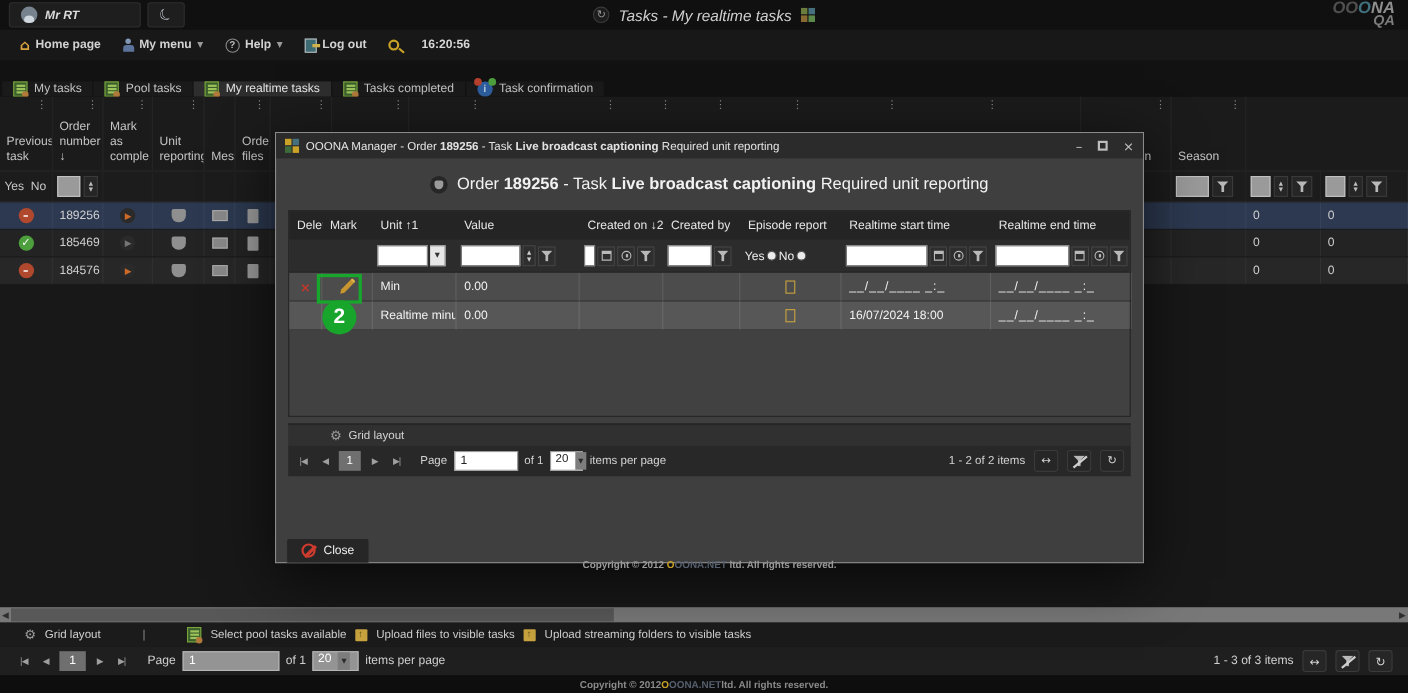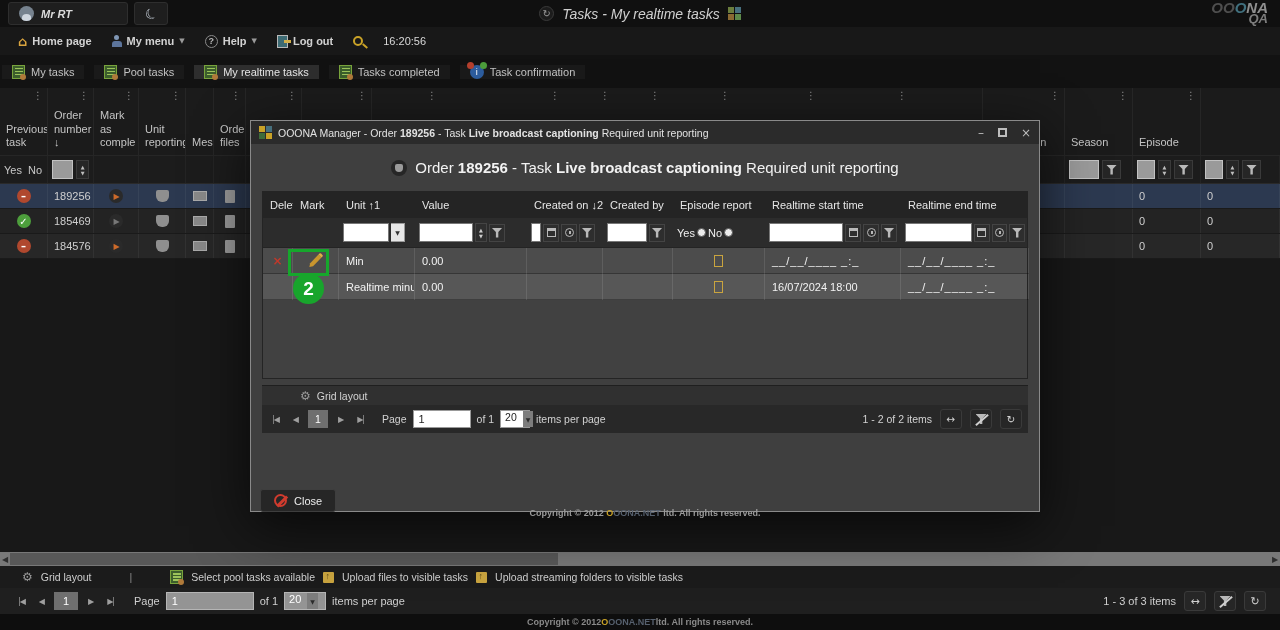--- a/index.html
+++ b/index.html
@@ -32,24 +32,24 @@
   .mitem .caret{ font-size:7px; color:#9a9a9a; }
   .i-home{ color:#d9a43f; font-size:13px; }
   .ico-person{ width:10px; height:12px; position:relative; }
   .ico-person::before{ content:""; position:absolute; left:2.5px; top:0; width:5px; height:5px; border-radius:50%; background:#7f96b4; }
   .ico-person::after{ content:""; position:absolute; left:0; top:5.5px; width:10px; height:6px; border-radius:3px 3px 0 0; background:#5c749b; }
   .ico-q{ width:13px; height:13px; border:1px solid #8a8a8a; border-radius:50%; color:#b9b9b9; display:flex; align-items:center; justify-content:center; font-size:9px; }
   .ico-door{ width:11px; height:13px; background:#3d6b74; border:1px solid #b9b9b9; position:relative; }
   .ico-door::after{ content:""; position:absolute; right:-4px; top:4px; width:7px; height:3px; background:#d2b04a; }
   .ico-mag{ width:10px; height:10px; border:2px solid #c9a227; border-radius:50%; position:relative; margin-right:2px;}
   .ico-mag::after{ content:""; position:absolute; left:7px; top:7px; width:6px; height:2px; background:#c9a227; transform:rotate(40deg); }
-  .mtime{ color:#d8d8d8; font-weight:normal; margin-left:6px; }
-
-  
-  .tabbar { position:absolute; left:0; top:55px; width:1280px; height:33px; background:#121212; display:flex; align-items:center; gap:10px; padding-left:2px; }
+  .mtime{ color:#d8d8d8; font-weight:bold; margin-left:6px; }
+
+  
+  .tabbar { position:absolute; left:0; top:55px; width:1280px; height:33px; background:#121212; display:flex; align-items:flex-end; gap:1px; padding-left:2px; }
   .tab { display:flex; align-items:center; gap:6px; padding:0 10px; color:#c2c2c2; font-size:11px; background:#1a1a1a; }
   .tab.active { background:#2e2e2e; color:#e4e4e4; }
   .ico-tasklist{ width:13px; height:14px; background:#3c5e2c; border:1px solid #79a43c; position:relative; }
   .ico-tasklist::before{ content:""; position:absolute; left:2px; top:2px; width:8px; height:1.5px; background:#9cc35a; box-shadow:0 3px 0 #9cc35a, 0 6px 0 #9cc35a; }
   .ico-tasklist::after{ content:""; position:absolute; right:-2px; bottom:-2px; width:6px; height:6px; border-radius:50%; background:#b07a3a; }
   .ico-taskconf{ width:14px; height:14px; border-radius:50%; background:#2d5d9e; position:relative; color:#fff; font-size:9px; text-align:center; line-height:14px; }
   .ico-taskconf::before{ content:""; position:absolute; left:-3px; top:-3px; width:7px; height:7px; border-radius:50%; background:#b5402e; }
   .ico-taskconf::after{ content:""; position:absolute; right:-3px; top:-3px; width:7px; height:7px; border-radius:50%; background:#4d9e3c; }
 
   
@@ -273,24 +273,20 @@
         <span class="glyph i-dots" style="left:525px"></span>
     </div>
     <div>
         <span class="dots glyph i-dots"></span>
         <span>pplier ration</span>
       </div>
     <div>
         <span class="dots glyph i-dots"></span>
         <span>Season</span>
       </div>
-    <div>
-        <span class="dots glyph i-dots"></span>
-        <span>Episode</span>
-      </div>
   </div>
 
   <div class="gcols gfilter">
     <div>
         <span>Yes</span>
         <span class="radio-d"></span>
         <span>No</span>
         <span class="radio-d"></span>
       </div>
     <div>

